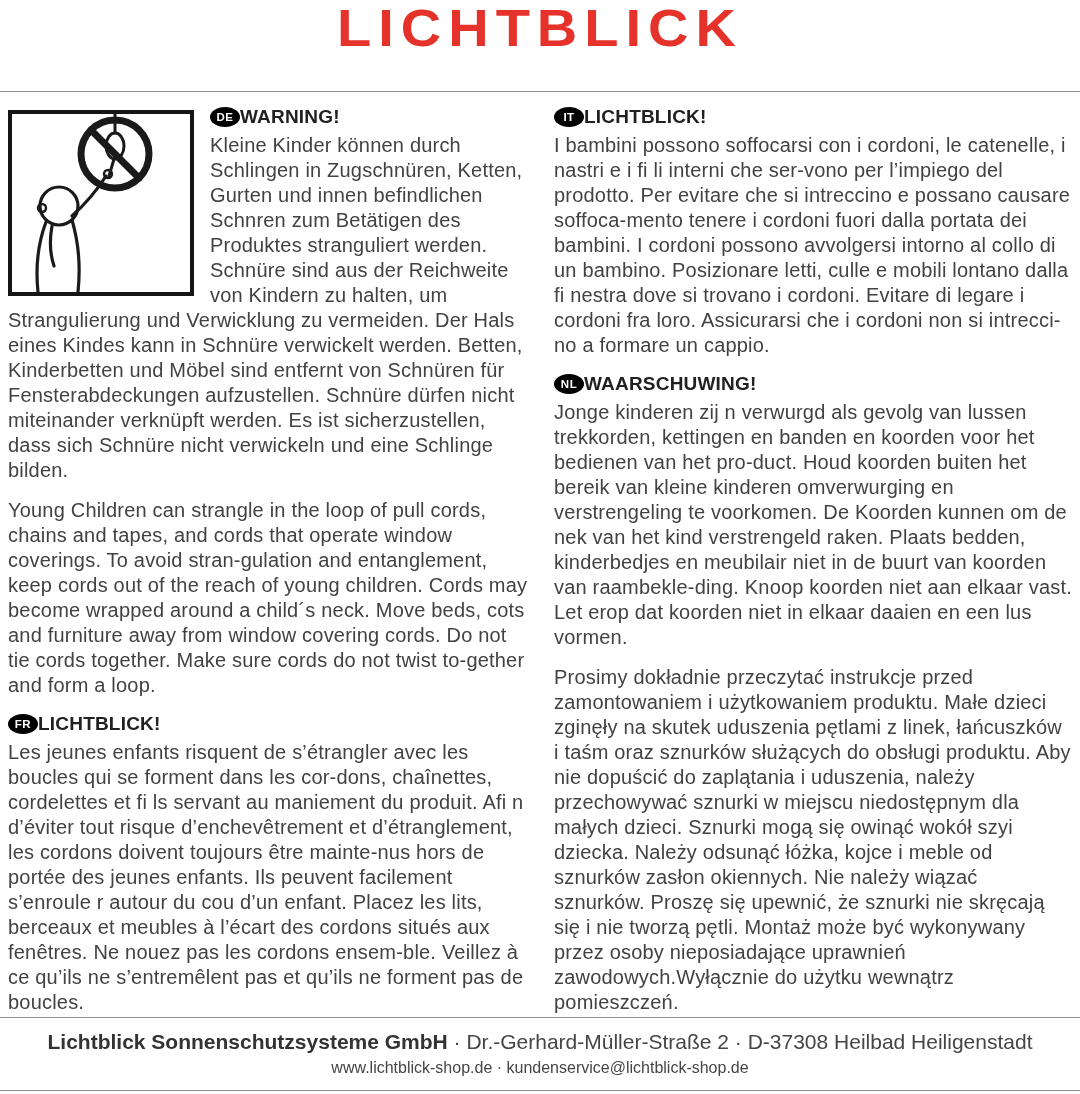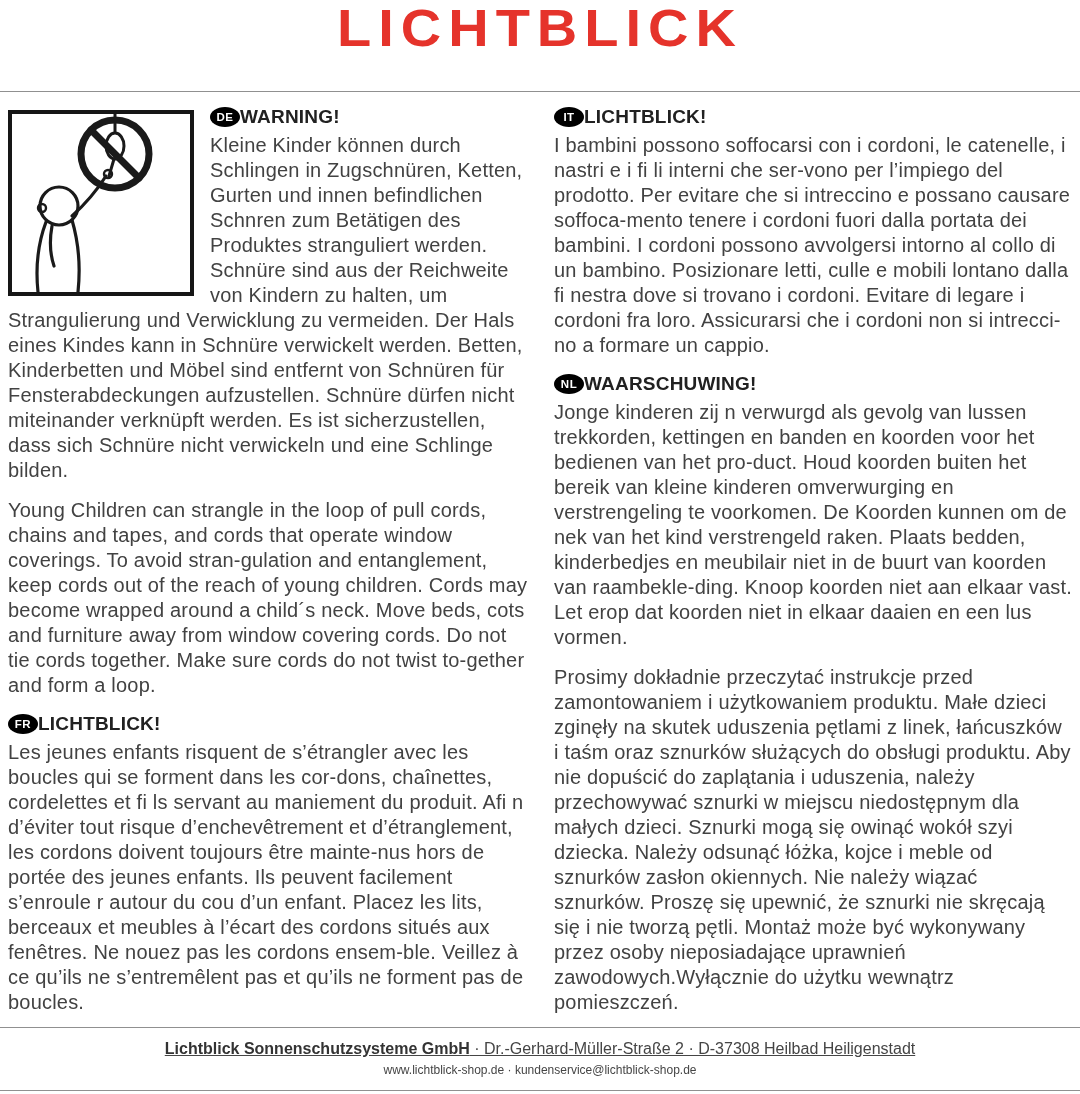--- a/index.html
+++ b/index.html
@@ -40,23 +40,23 @@
     border:4px solid #161616; background:#fff;
     margin:4px 16px 6px 0;
   }
   .warn-img svg { display:block; width:100%; height:100%; }
 
   
   .footer {
     border-top:1px solid #909090; border-bottom:1px solid #909090;
     text-align:center; padding:12px 0 13px; margin-bottom:3px;
   }
-  .footer .f1 { font-size:16px; color:#454545;text-decoration:underline; }
+  .footer .f1 { font-size:21px; color:#454545; }
   .footer .f1 strong { font-weight:700; color:#333; }
-  .footer .f2 { font-size:12px; color:#454545; margin-top:5px; }
+  .footer .f2 { font-size:16px; color:#454545; margin-top:5px; }
 </style>
 </head>
 <body>
 
 <div class="page">
 
   <header class="header">
     <div class="logo">LICHTBLICK</div>
   </header>
 

